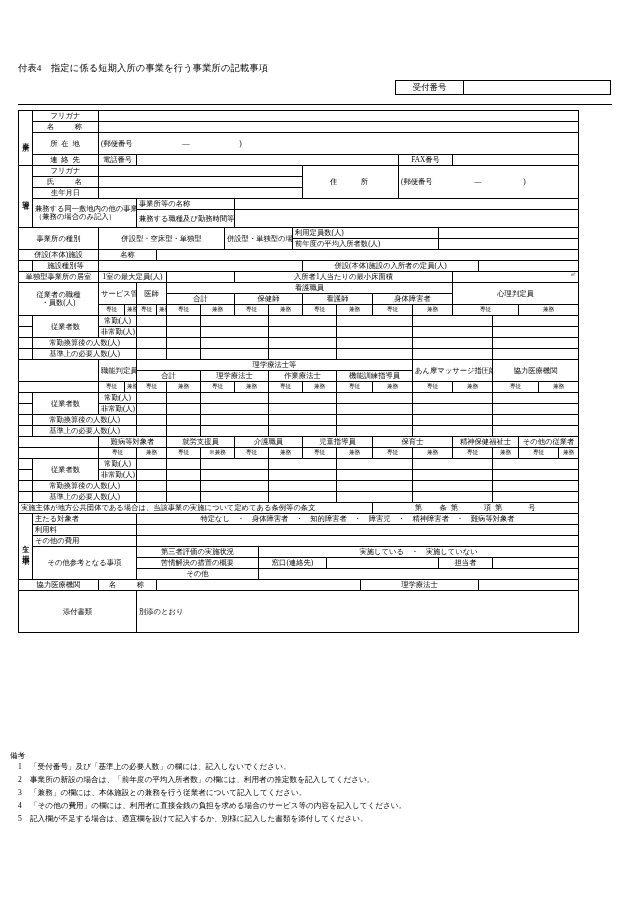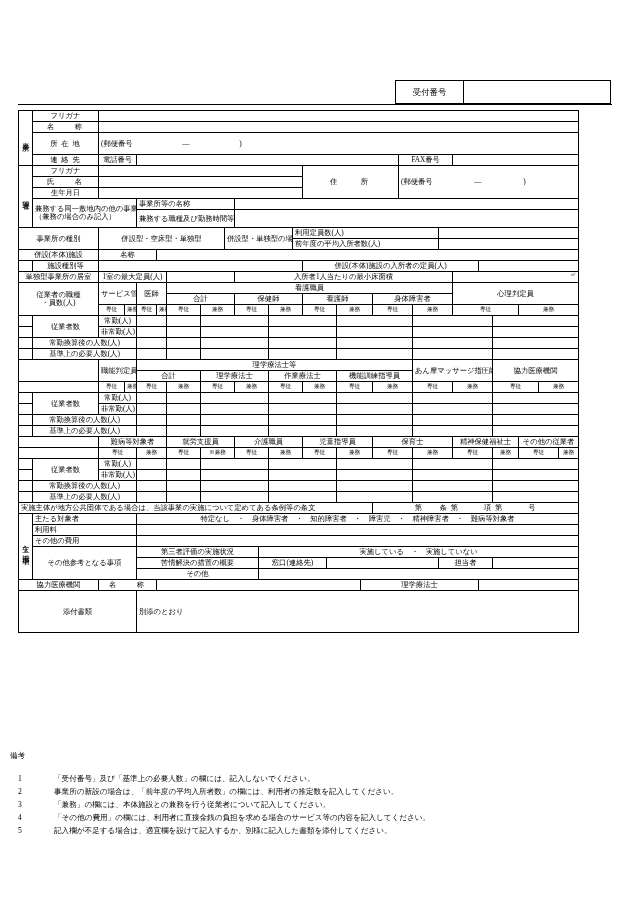--- a/index.html
+++ b/index.html
@@ -32,21 +32,21 @@
     font-size: 9.2px;
     letter-spacing: 0.2px;
     white-space: nowrap;
   }
   .receipt-wrap {
     position: absolute;
     left: 395px;
     top: 80px;
     display: flex;
     border: 1px solid #000;
-    height: 24px;
+    height: 15px;
     box-sizing: border-box;
   }
   .receipt-label {
     width: 68px;
     display: flex;
     align-items: center;
     justify-content: center;
     border-right: 1px solid #000;
     font-size: 8.4px;
     box-sizing: border-box;
@@ -108,37 +108,38 @@
 
   
   .notes {
     position: absolute;
     left: 10px;
     top: 752px;
     width: 612px;
     font-size: 7.6px;
     line-height: 1.0;
   }
-  .notes-title { margin-bottom: 15px; }
+  .notes-title { margin-bottom: 3px; }
   .note-row {
     display: flex;
     margin-bottom: 5.5px;
   }
   .note-num {
     width: 20px;
     text-align: center;
     flex: 0 0 20px;
   }
-  .note-text { flex: 1 1 auto; margin-left: 24px; }
+  .note-text { flex: 1 1 auto; }
 </style>
 </head>
 <body>
 
 <div class="page">
 
+  <div class="doc-title">付表4　指定に係る短期入所の事業を行う事業所の記載事項</div>
 
   <div class="receipt-wrap">
     <div class="receipt-label">受付番号</div>
     <div class="receipt-value"></div>
   </div>
 
   <div class="rule-top"></div>
 
   <table class="form">
     <colgroup>

